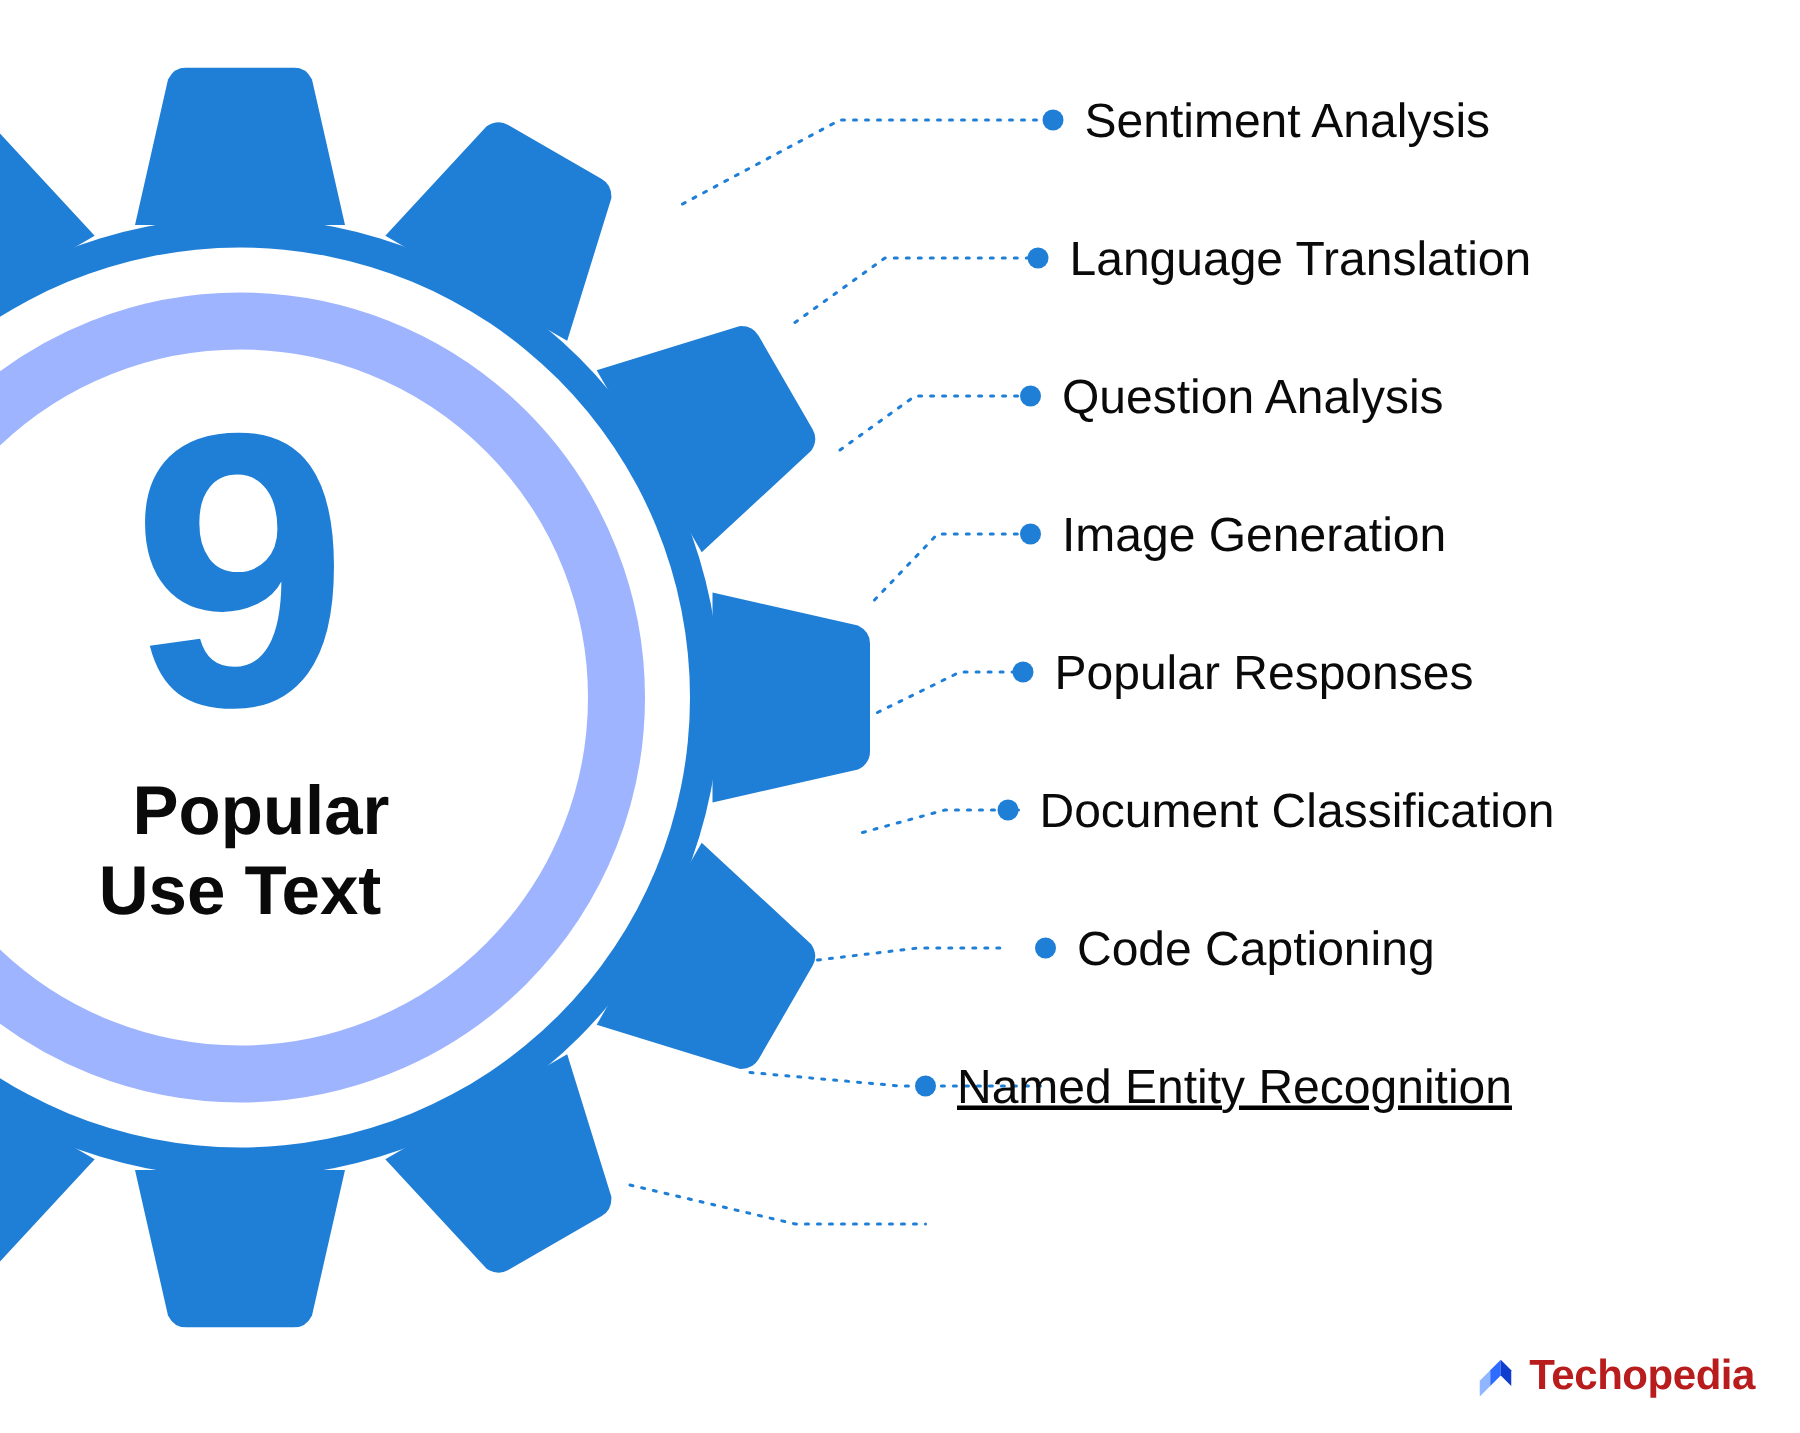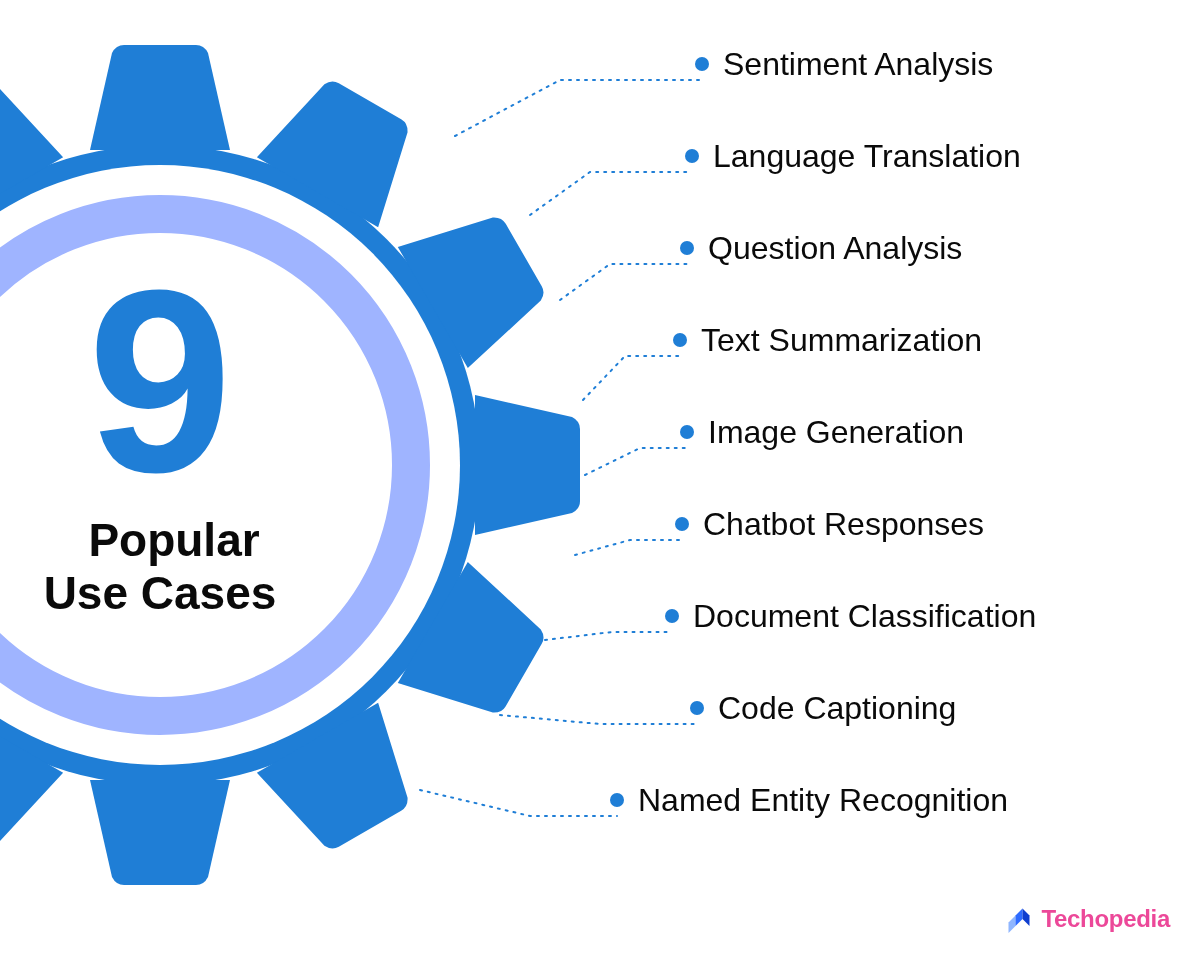--- a/index.html
+++ b/index.html
@@ -67,21 +67,21 @@
     font-weight: 700;
     color: #0a0a0a;
     line-height: 1.15;
   }
   .hub-number .line1 { margin-top: 22px; margin-left: 28px; }
 
   
   .list {
     position: absolute;
     left: 665px;
-    top: 47px;
+    top: 63px;
   }
   .item {
     display: flex;
     align-items: center;
     height: 34px;
     margin-bottom: 58px;
   }
   .dot {
     width: 14px;
     height: 14px;
@@ -98,21 +98,21 @@
 
   
   .i0 { margin-left: 30px; }
   .i1 { margin-left: 20px; text-align: right; }
   .i2 { margin-left: 15px; }
   .i3 { margin-left: 8px;  }
   .i4 { margin-left: 15px; }
   .i5 { margin-left: 10px; }
   .i6 { margin-left: 0px; justify-content: center;  }
   .i7 { margin-left: 25px; }
-  .i8 { margin-left: -55px;}
+  .i8 { margin-left: -55px; text-decoration: underline;}
 
   
   .connectors {
     position: absolute;
     left: 0; top: 0;
     width: 1200px; height: 955px;
     pointer-events: none;
   }
 
   
@@ -121,23 +121,23 @@
     right: 30px;
     bottom: 22px;
     display: flex;
     align-items: center;
     gap: 8px;
   }
   .brand-logo {
     width: 28px; height: 28px;
   }
   .brand-name {
-    font-size: 24px;
+    font-size: 28px;
     font-weight: 700;
-    color: #ec4899;
+    color: #b91c1c;
     letter-spacing: -0.3px;
   }
 </style>
 </head>
 <body>
 
 <div class="stage">
 
   <div class="gear-wrap">
     <svg class="gear-svg" viewBox="0 0 840 840">
@@ -162,21 +162,21 @@
           <use href="#tooth" transform="rotate(330)"></use>
         </g>
       </g>
     </svg>
 
     
     <div class="ring-light">
       <div class="hub-number">
         <div class="big">9</div>
         <div class="line1">Popular</div>
-        <div class="line2">Use Cases</div>
+        <div class="line2">Use Text</div>
       </div>
     </div>
   </div>
 
   <svg class="connectors" viewBox="0 0 1200 955">
     <g stroke="#1f7ed6" stroke-width="2" stroke-dasharray="2 6" stroke-linecap="round" fill="none">
       <polyline points="455,136 560,80  702,80"></polyline>
       <polyline points="530,215 590,172 692,172"></polyline>
       <polyline points="560,300 610,264 687,264"></polyline>
       <polyline points="583,400 625,356 680,356"></polyline>
@@ -194,31 +194,27 @@
       <span class="label">Sentiment Analysis</span>
     </div>
     <div class="item i1">
       <span class="dot" style="background:#1f7ed6"></span>
       <span class="label">Language Translation</span>
     </div>
     <div class="item i2">
       <span class="dot" style="background:#1f7ed6"></span>
       <span class="label">Question Analysis</span>
     </div>
-    <div class="item i3">
-      <span class="dot" style="background:#1f7ed6"></span>
-      <span class="label">Text Summarization</span>
-    </div>
     <div class="item i4">
       <span class="dot" style="background:#1f7ed6"></span>
       <span class="label">Image Generation</span>
     </div>
     <div class="item i5">
       <span class="dot" style="background:#1f7ed6"></span>
-      <span class="label">Chatbot Responses</span>
+      <span class="label">Popular Responses</span>
     </div>
     <div class="item i6">
       <span class="dot" style="background:#1f7ed6"></span>
       <span class="label">Document Classification</span>
     </div>
     <div class="item i7">
       <span class="dot" style="background:#1f7ed6"></span>
       <span class="label">Code Captioning</span>
     </div>
     <div class="item i8">

